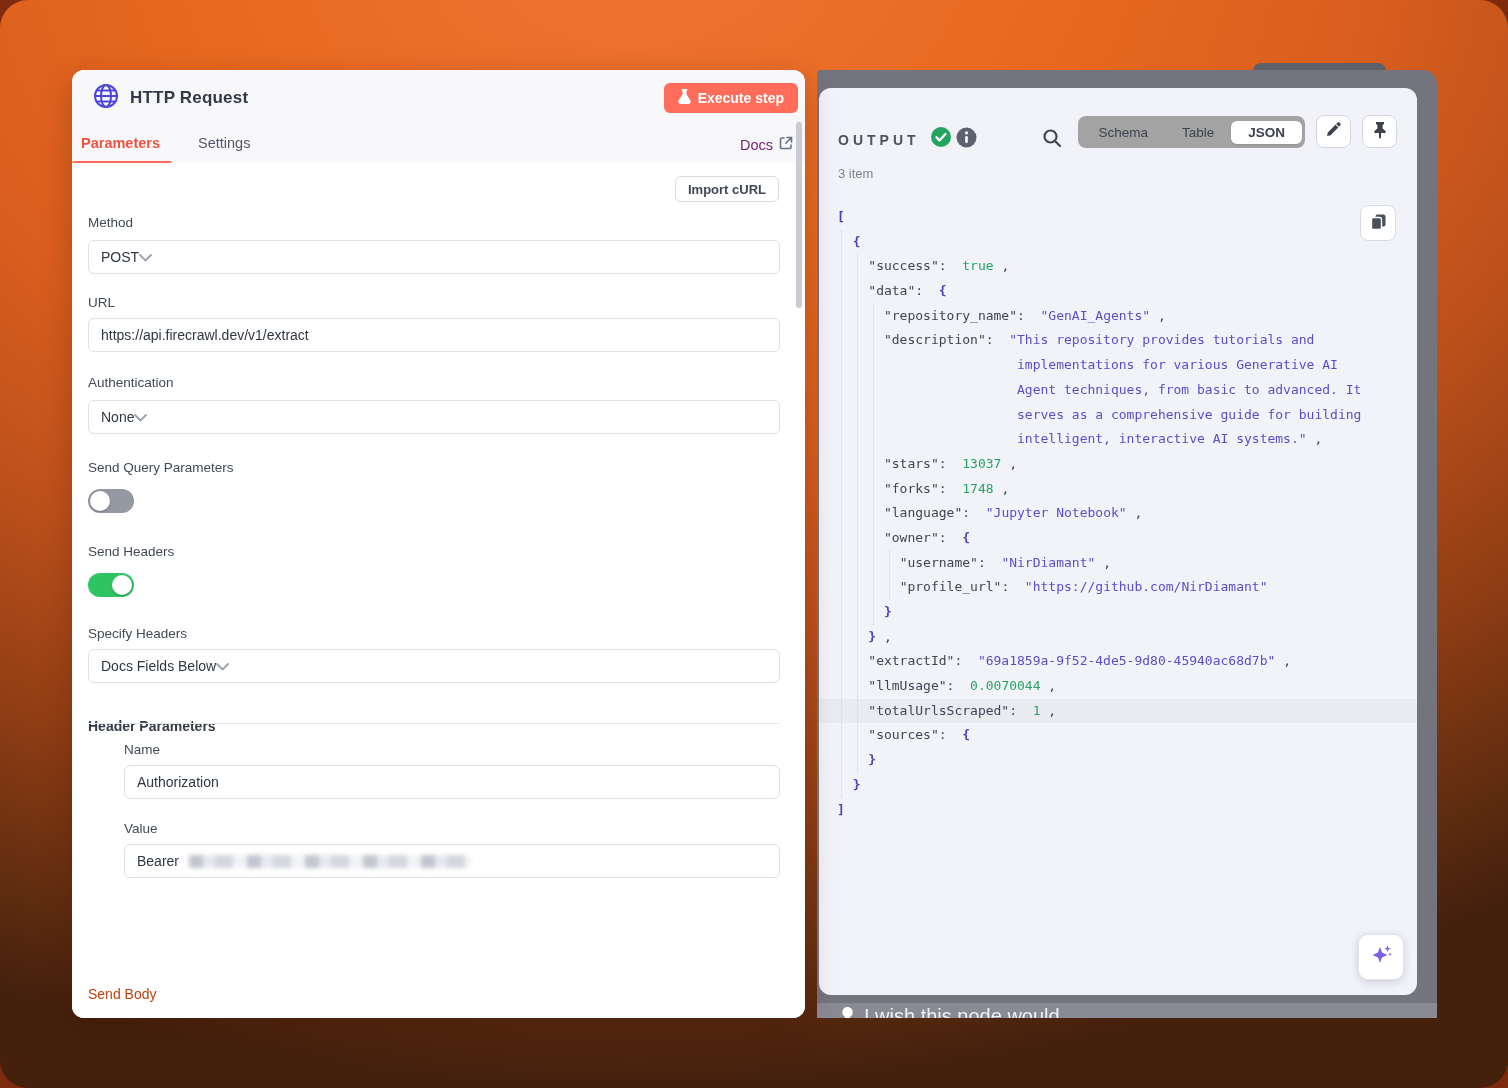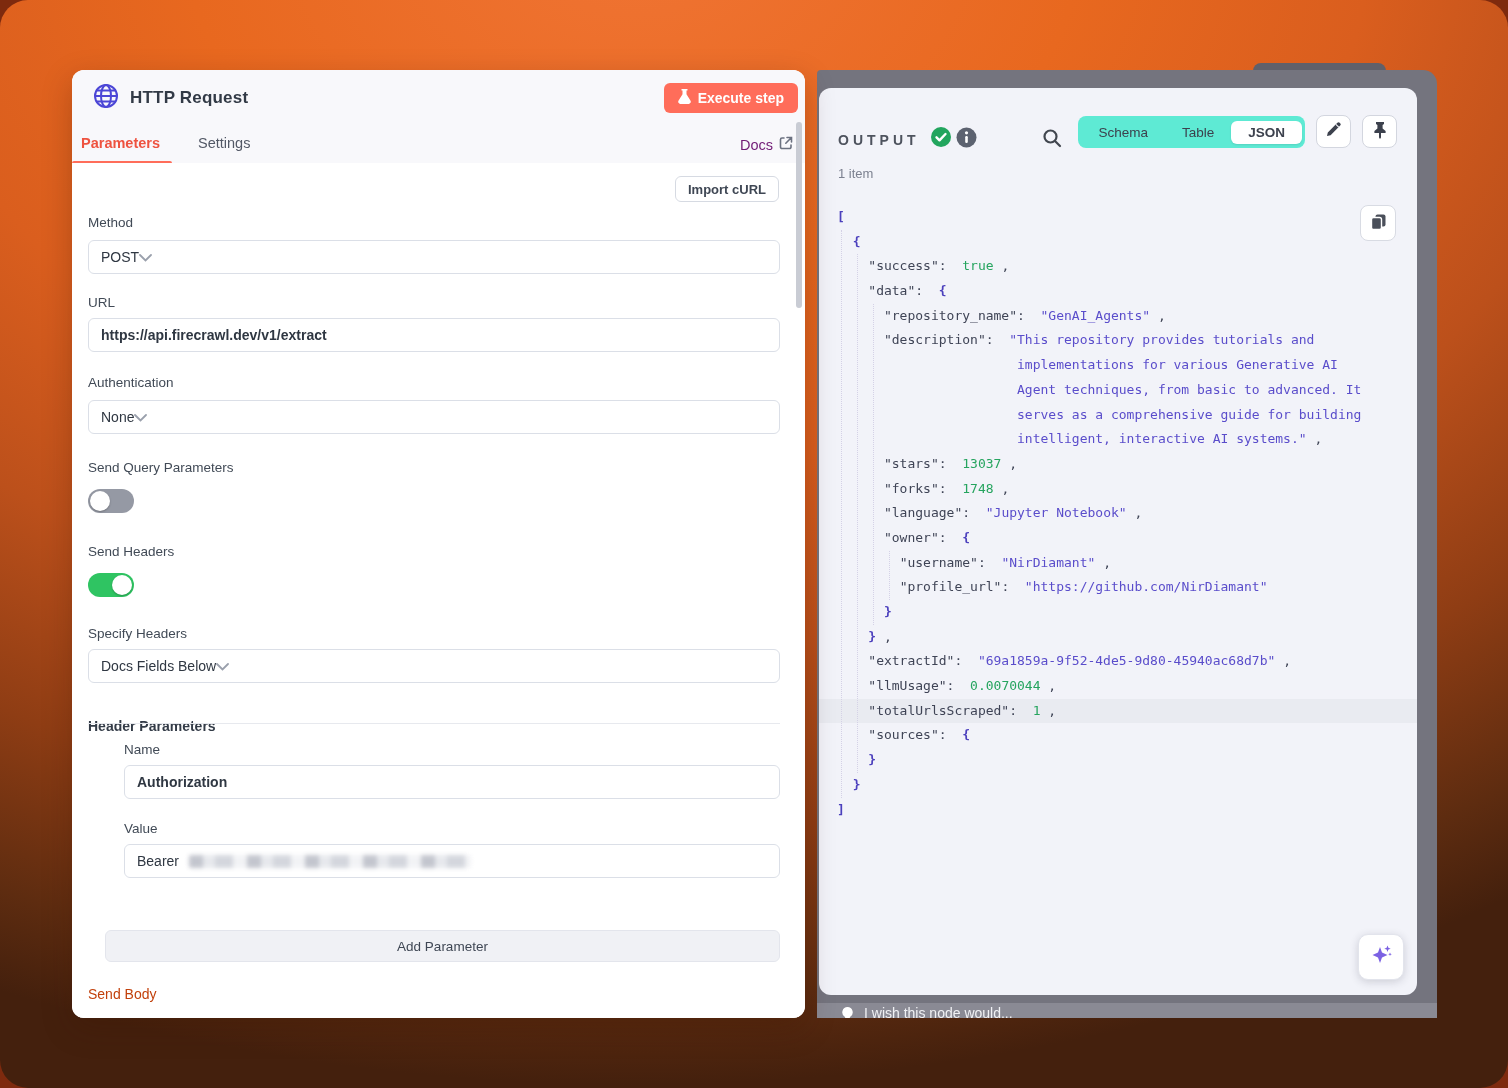--- a/index.html
+++ b/index.html
@@ -40,21 +40,21 @@
   .f-label.ind { left:52px; }
   .sec-label { position:absolute; left:16px; font-size:14px; color:#333b47; font-weight:600; }
   .hr { position:absolute; left:16px; right:25px; height:1px; background:#e7e9ee; }
   .select, .tinput { position:absolute; left:16px; right:25px; height:34px;
                      border:1px solid #dbdfe7; border-radius:6px; background:#fff;
                      display:flex; align-items:center; padding:0 12px; font-size:14px; color:#2f3742; }
   .select { cursor:pointer; }
   .tinput.ind { left:52px; }
   input.raw { position:absolute; left:16px; right:25px; height:34px; border:1px solid #dbdfe7;
               border-radius:6px; padding:0 12px; font-size:14px; color:#2f3742; background:#fff;
-              font-family:"Liberation Sans",sans-serif;font-weight:bold; }
+              font-family:"Liberation Sans",sans-serif; }
   .toggle { position:absolute; left:16px; width:46px; height:24px; border-radius:12px; cursor:pointer; }
   .toggle .knob { position:absolute; top:2px; width:20px; height:20px; border-radius:50%; background:#fff;
                   box-shadow:0 1px 2px rgba(0,0,0,.25); }
   .toggle.off { background:#9599a4; } .toggle.off .knob { left:2px; }
   .toggle.on  { background:#2fc462; } .toggle.on  .knob { right:2px; }
   .add-param { position:absolute; left:33px; right:25px; height:32px; background:#f0f1f5;
                border:1px solid #e3e5ec; border-radius:6px; font-size:13.5px; color:#3f4754;
                cursor:pointer; font-family:"Liberation Sans",sans-serif; }
   .redacted { display:inline-block; height:13px; width:282px; margin-left:10px; border-radius:2px;
               background:repeating-linear-gradient(90deg,#b9bcc6 0 14px,#e3e5ea 14px 26px,#cdd0d8 26px 44px,#f0f1f4 44px 58px);
@@ -62,31 +62,31 @@
   .ndv-scrollbar { position:absolute; right:3px; top:52px; width:6px; height:186px;
                    background:#c9ccd4; border-radius:3px; }
 
   
   .handle { position:absolute; left:1253px; top:63px; width:133px; height:22px;
             background:#60606a; border-radius:8px; }
   .backdrop { position:absolute; left:817px; top:70px; width:620px; height:948px;
               background:#74747e; border-radius:4px 14px 14px 4px; }
   .assist-bar { position:absolute; left:0; right:0; bottom:0; height:15px; background:#8a8a94;
                 overflow:hidden; display:flex; align-items:flex-start; gap:10px; padding:2px 0 0 24px; }
-  .assist-text { font-size:14px; color:#f0f1f4; white-space:nowrap;text-align:right; }
+  .assist-text { font-size:20px; color:#f0f1f4; white-space:nowrap;text-align:right; }
 
   .out-panel { position:absolute; left:2px; top:18px; width:598px; height:907px;
                background:#f2f3f9; border-radius:12px; }
   .out-header { position:absolute; left:19px; right:20px; top:24px; height:36px;
                 display:flex; align-items:flex-end; }
   .out-title { font-size:14px; font-weight:700; letter-spacing:4px; color:#4e535e; margin-right:10px; }
   .badge { width:22px; height:22px; border-radius:50%; display:flex; align-items:center;
            justify-content:center; margin-right:4px; }
   .search-btn { margin-left:auto; margin-right:16px; cursor:pointer; display:flex; align-items:center; }
-  .viewtabs { display:flex; align-items:center; background:#5eead4; border-radius:8px;
+  .viewtabs { display:flex; align-items:center; background:#a3a3a3; border-radius:8px;
               padding:3px; height:32px; }
   .viewtab { font-size:13.5px; color:#3c414d; padding:4px 17px; border-radius:6px; cursor:pointer; }
   .viewtab.active { background:#fff; font-weight:600; box-shadow:0 1px 2px rgba(40,45,60,.12); }
   .iconbtn { width:35px; height:33px; margin-left:11px; background:#fff; border:1px solid #d3d6df;
              border-radius:8px; display:flex; align-items:center; justify-content:center; cursor:pointer; }
   .items-count { position:absolute; left:19px; top:78px; font-size:13px; color:#80859280; color:#7c8190; }
 
   .json-area { position:absolute; left:0; right:0; top:117px; bottom:20px; overflow:hidden; }
   .code-line { white-space:pre; font-family:"DejaVu Sans Mono",monospace; font-size:13px;
                line-height:24.7px; height:24.7px; padding-left:18px; color:#3f4456; }
@@ -156,21 +156,21 @@
         </div>
         <div class="iconbtn">
           <span>
             <svg width="16" height="18" viewBox="0 0 16 18">
                 <path d="M4 1h8v2l-1.4 1v3.6l3 2.4v2H9v4.4L8 18l-1-1.6V12H2.4v-2l3-2.4V4L4 3z" fill="#3c414d"></path>
               </svg>
           </span>
         </div>
       </div>
 
-      <div class="items-count">1 item</div>
+      <div class="items-count">3 item</div>
 
       <div class="json-area">
         <div style="position:relative;">
             <div class="code-line"><span class="tok-br">[</span></div>
             <div class="code-line"><span class="tok-p">  </span><span class="tok-br">{</span></div>
             <div class="code-line"><span class="tok-p">    </span><span class="tok-k">"success"</span><span class="tok-p">:  </span><span class="tok-b">true</span><span class="tok-p"> ,</span></div>
             <div class="code-line"><span class="tok-p">    </span><span class="tok-k">"data"</span><span class="tok-p">:  </span><span class="tok-br">{</span></div>
             <div class="code-line"><span class="tok-p">      </span><span class="tok-k">"repository_name"</span><span class="tok-p">:  </span><span class="tok-s">"GenAI_Agents"</span><span class="tok-p"> ,</span></div>
             <div class="code-line"><span class="tok-p">      </span><span class="tok-k">"description"</span><span class="tok-p">:  </span><span class="tok-s">"This repository provides tutorials and</span></div>
             <div class="code-line"><span class="tok-s">                       implementations for various Generative AI</span></div>
@@ -301,20 +301,19 @@
 
       <div class="f-label ind" style="top:579px">Name</div>
       <input class="raw" style="top: 602px; left: 52px;" value="Authorization">
 
       <div class="f-label ind" style="top:658px">Value</div>
       <div class="tinput ind" style="top:681px">
         <span>Bearer</span>
         <span class="redacted"></span>
       </div>
 
-      <button class="add-param" style="top:767px">Add Parameter</button>
 
       <div class="f-label" style="top:823px; font-size:14px; color:#c2410c">Send Body</div>
     </div>
 
     <div class="ndv-scrollbar"></div>
   </div>
 </div>
 
 </body></html>

